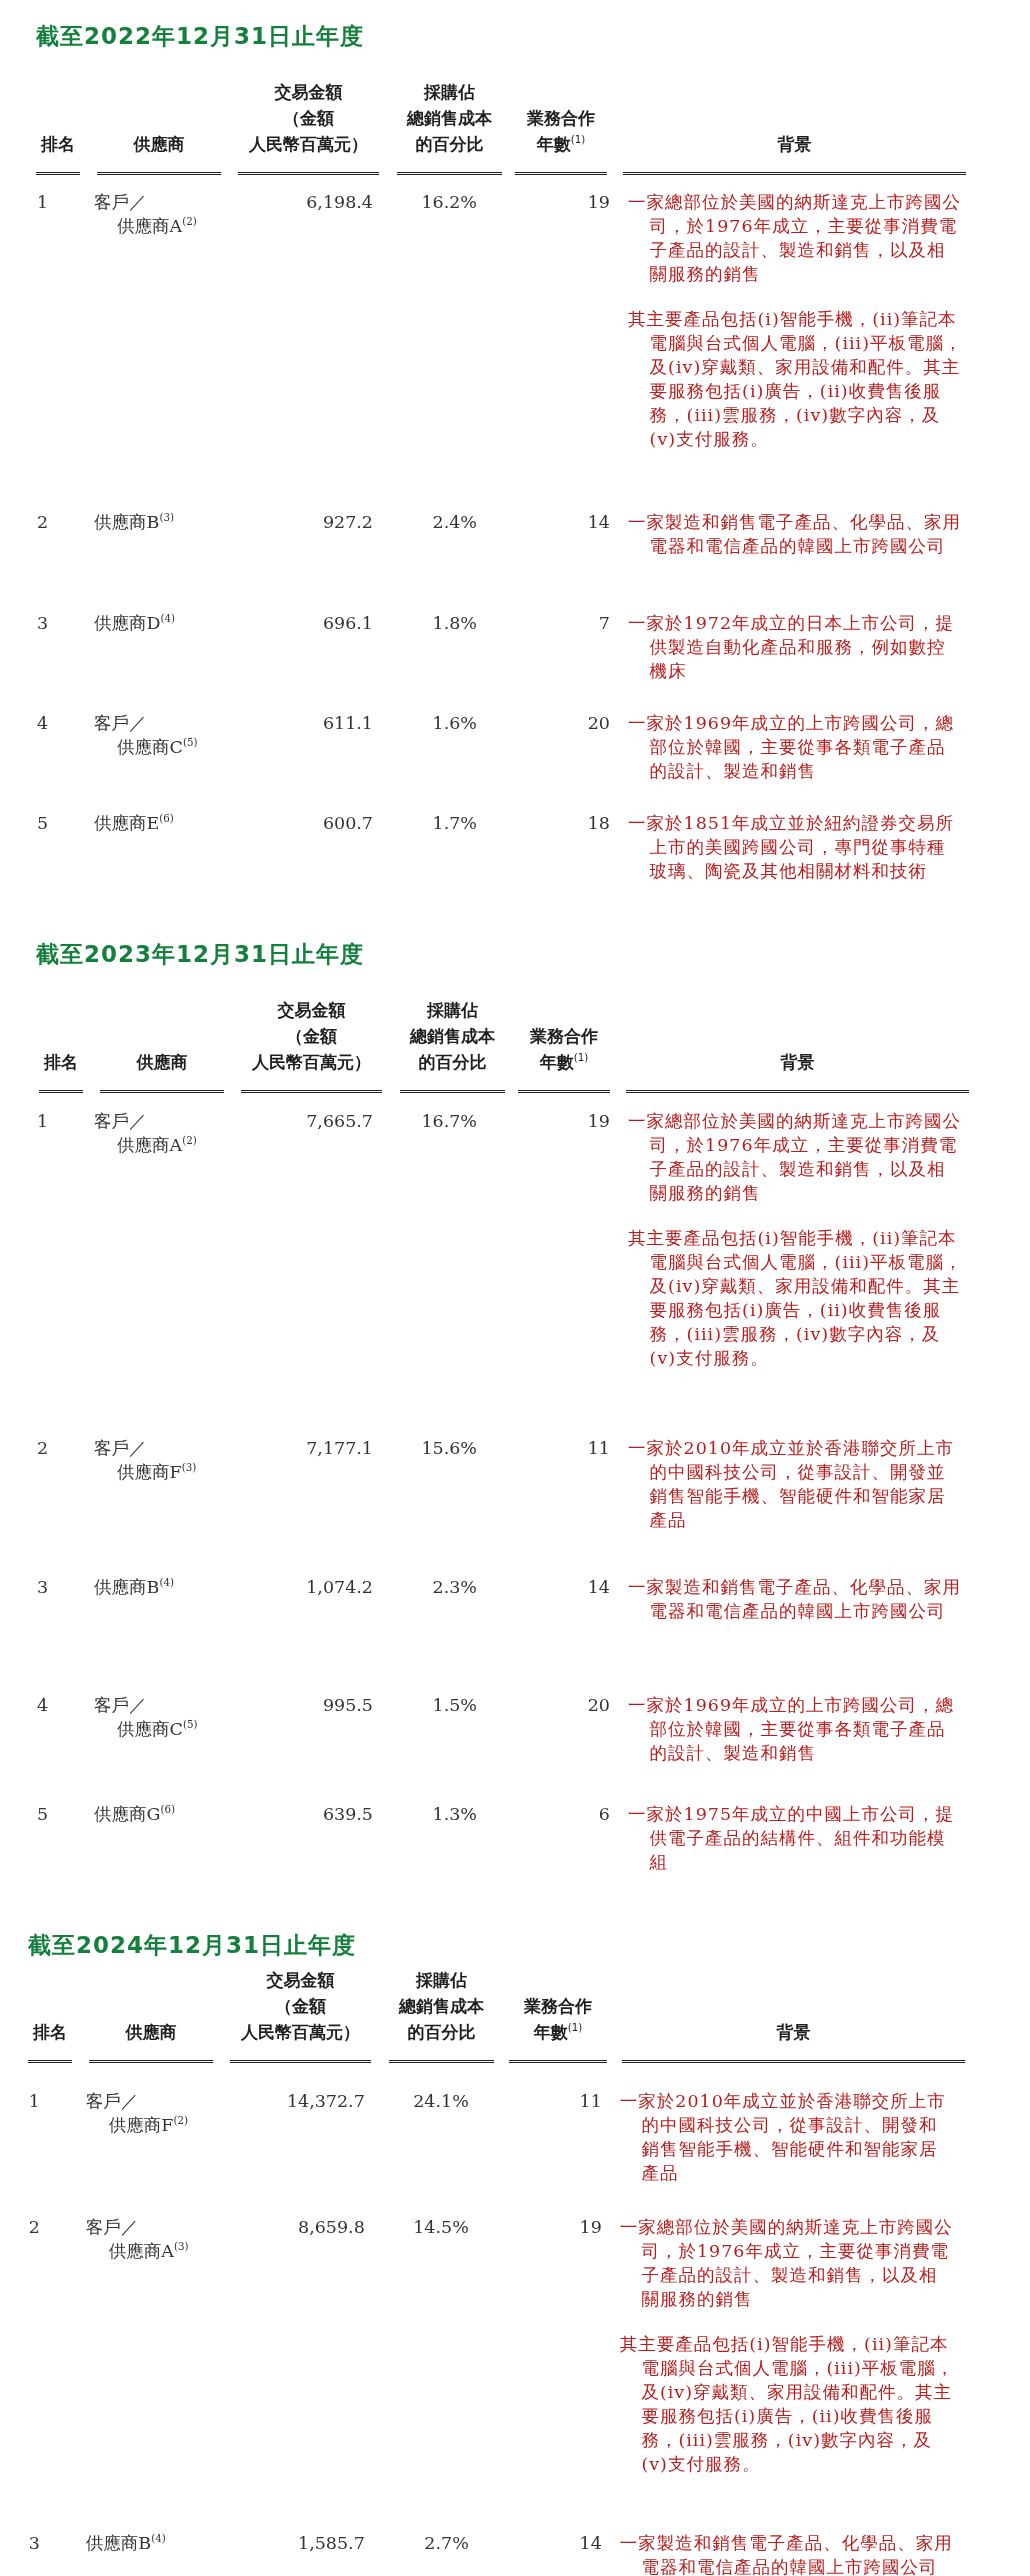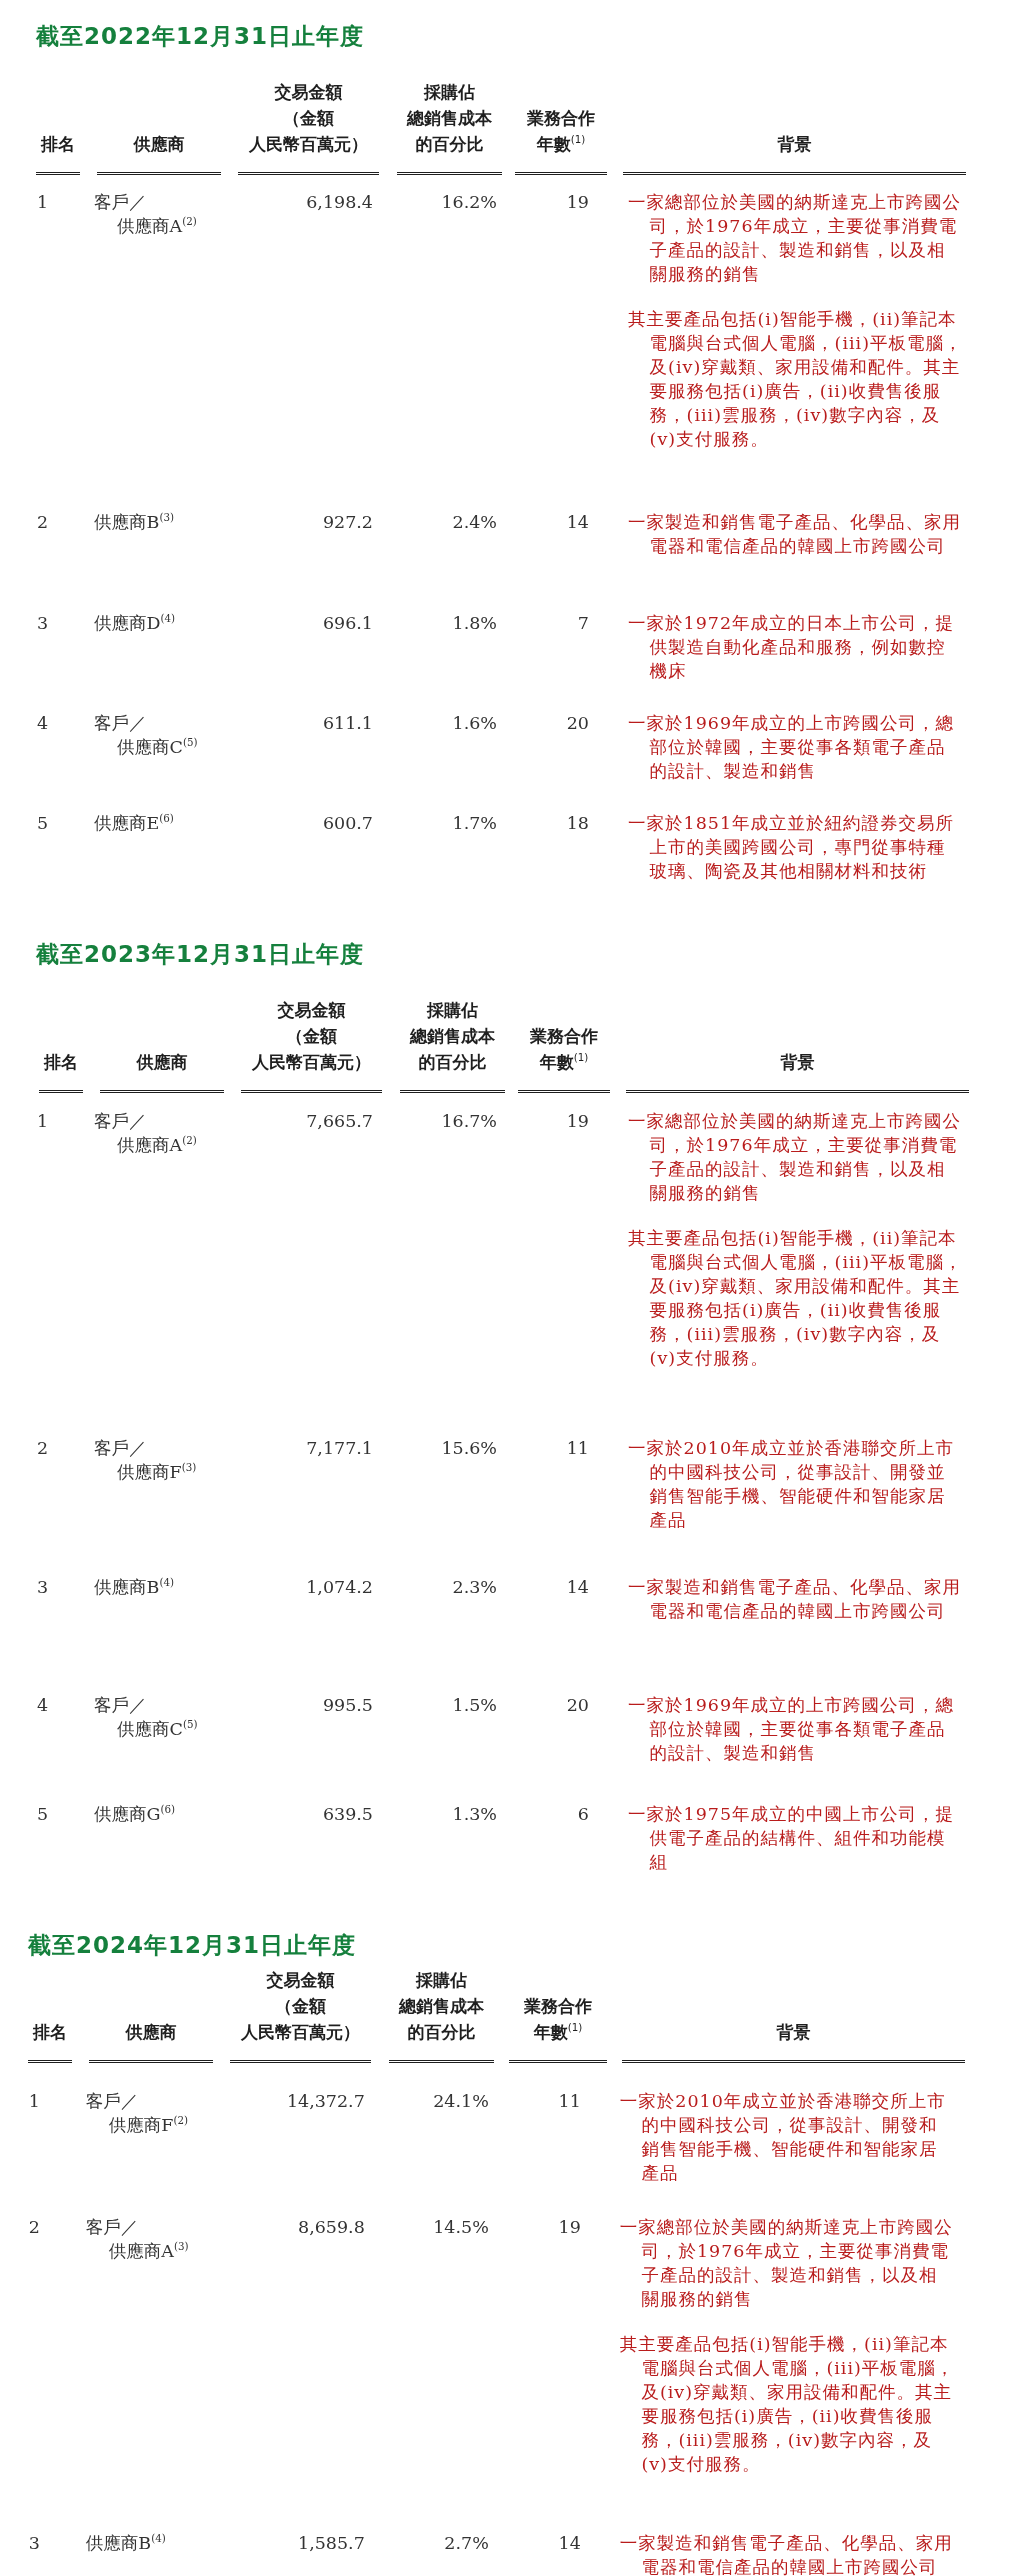--- a/index.html
+++ b/index.html
@@ -45,22 +45,22 @@
     font-size: 17.5px;
     line-height: 24px;
     color: #333;
     white-space: nowrap;
   }
   .rank { left: 37px; }
   .supplier { left: 94px; }
   .supplier .l2 { display: block; padding-left: 23px; }
   .supplier sup { font-size: 10.3px; vertical-align: super; line-height: 0; }
   .amount { right: 657px; text-align: left; }
-  .pct { right: 533px; text-align: right; }
-  .years { right: 441px; }
+  .pct { right: 553px; text-align: right; }
+  .years { right: 420px; }
   .bg {
     position: absolute;
     left: 628px;
     width: 335px;
     font-size: 17.5px;
     line-height: 24px;
     color: #b91c1c;
   }
   .bg p {
     margin: 0 0 20.6px 0;

